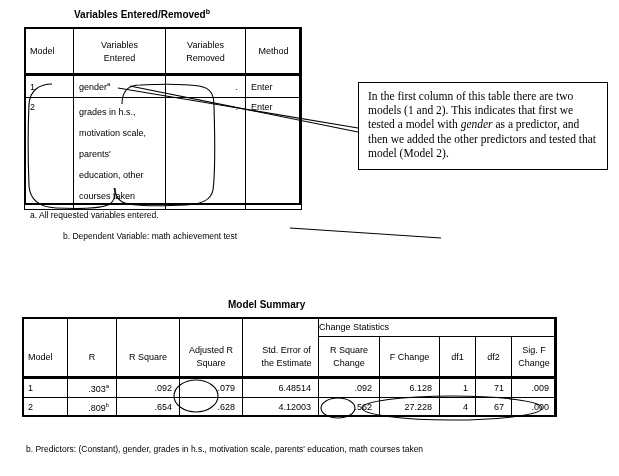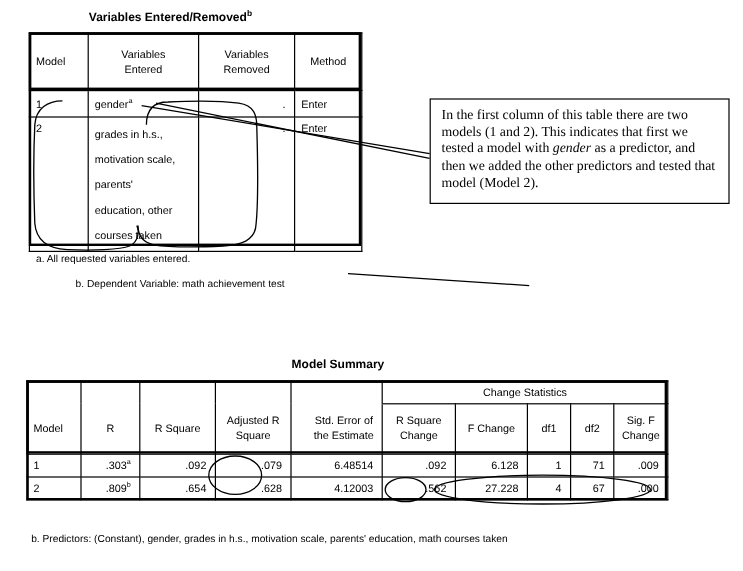--- a/index.html
+++ b/index.html
@@ -47,21 +47,21 @@
   .outer-frame {
     position: absolute;
     border: 2px solid #000;
     box-sizing: border-box;
     pointer-events: none;
   }
   .hdr-cell { text-align: center; }
   .hdr-cell .l1, .hdr-cell .l2 { display: block; line-height: 13px; }
   .num { text-align: right; padding-right: 7px !important; }
   .lft { text-align: left; padding-left: 5px !important; }
-  .ctr { text-align: center; }
+  .ctr { text-align: left; }
   sup.fn { font-size: 6px; vertical-align: super; }
 
   
   .footnote {
     position: absolute;
     font-family: "Liberation Sans", sans-serif;
     font-size: 8.5px;
     color: #000;
     white-space: nowrap;
   }
@@ -154,21 +154,21 @@
   <div class="outer-frame" style="left:24px; top:27px; width:277px; height:48px; border-width:2px;"></div>
 
   <div class="footnote" style="left:30px; top:210px;">a. All requested variables entered.</div>
   <div class="footnote" style="left:34px; top:231px;margin-left:29px;">b. Dependent Variable: math achievement test</div>
 
   <div class="callout" style="left:358px; top:82px; width:250px; height:88px;">
     <span>In the first column of this table there are two models (1 and 2). This indicates that first we tested a model with </span><em>gender</em><span> as a predictor, and then we added the other predictors and tested that model (Model 2).</span>
   </div>
 
 
-  <div class="spss-title" style="left:243px; top:299px;">Model Summary</div>
+  <div class="spss-title" style="left:228px; top:299px;">Model Summary</div>
 
   <table class="spss" style="left:22px; top:317px; width:534px;">
     <colgroup>
       <col style="width:45px">
         <col style="width:49px">
         <col style="width:63px">
         <col style="width:63px">
       <col style="width:76px">
         <col style="width:61px">
         <col style="width:60px">

